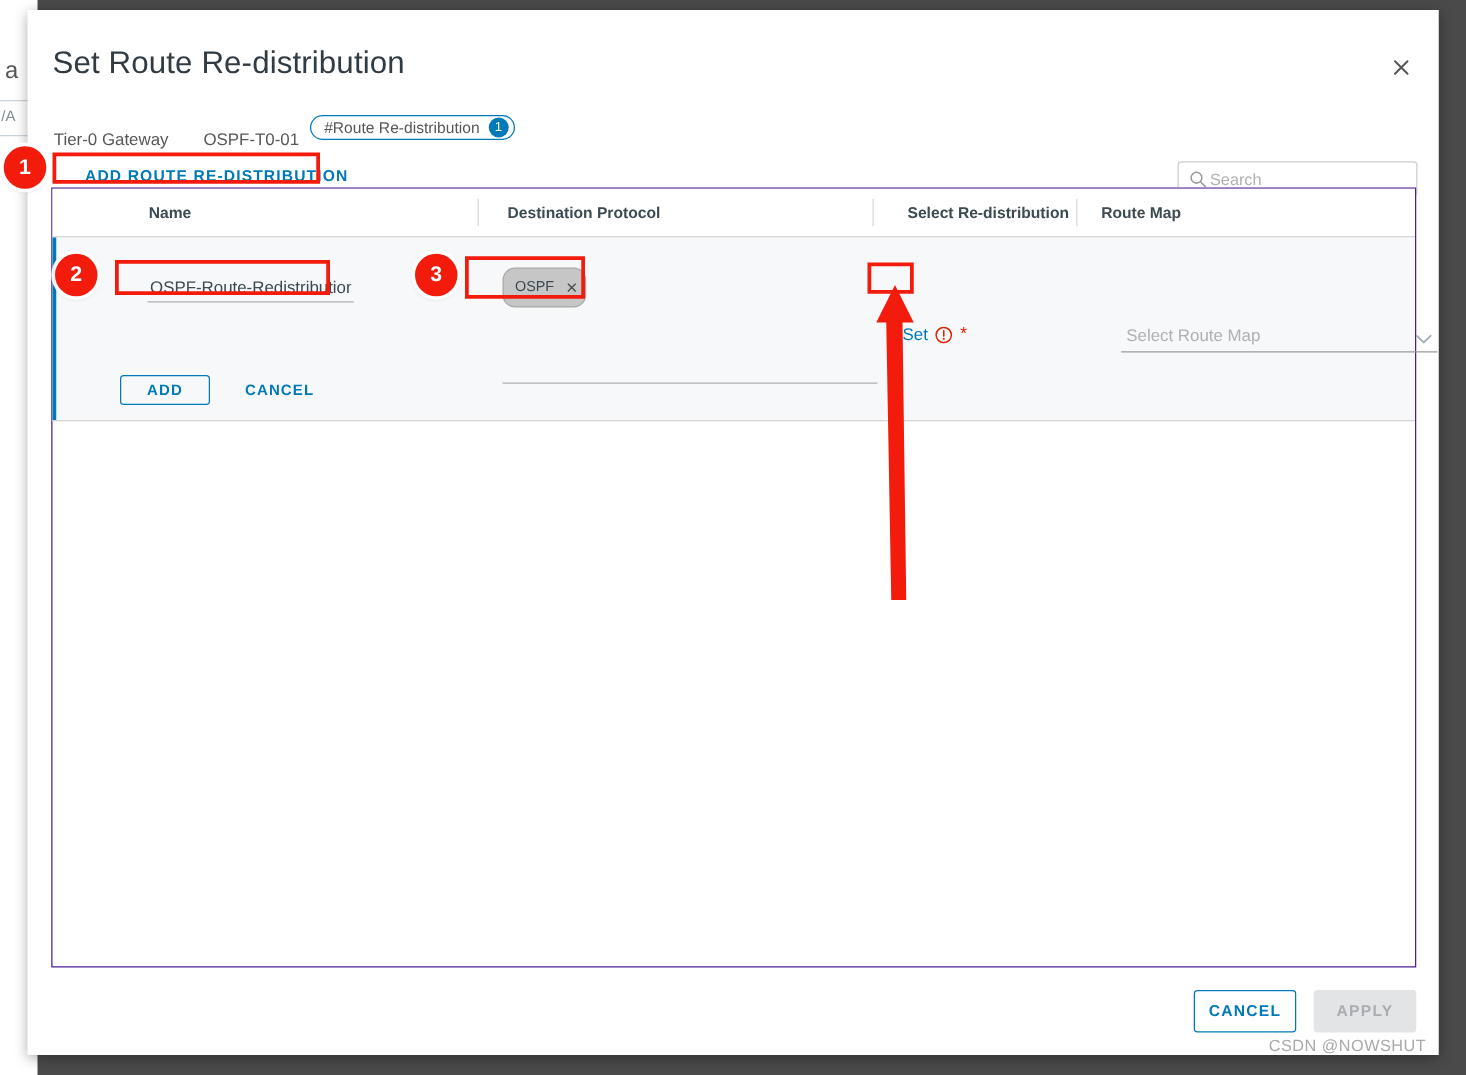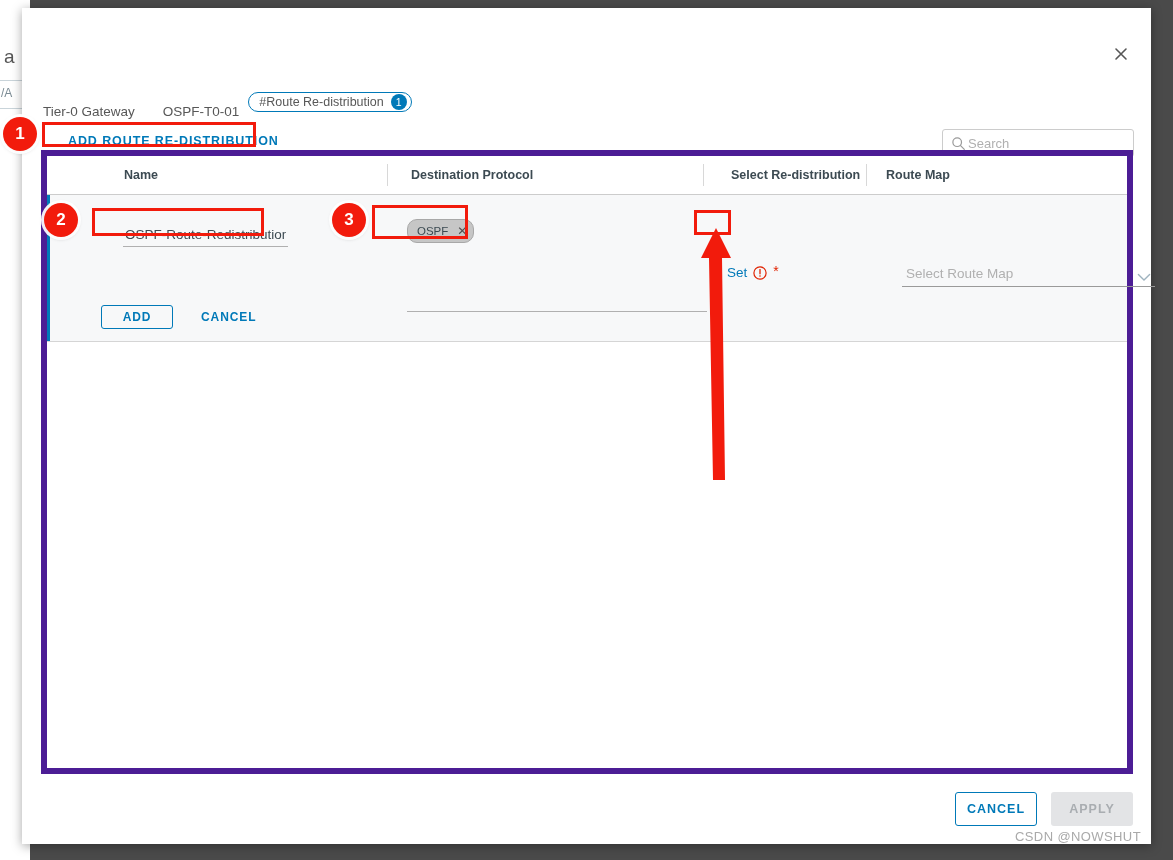--- a/index.html
+++ b/index.html
@@ -143,21 +143,21 @@
     background: transparent;
   }
   #search-box input::placeholder { color: #b0b0b0; }
 
   
   #table {
     position: absolute;
     left: 19px; top: 142px;
     width: 1092px;
     height: 624px;
-    border: 6px solid #4c1d95;
+    border: 1px solid #4c1d95;
     box-sizing: border-box;
     background: #fff;
   }
   #thead {
     position: relative;
     height: 38px;
     border-bottom: 1px solid #cccccc;
     background: #fff;
   }
   #thead .th {
@@ -209,21 +209,21 @@
   }
   #proto-underline {
     position: absolute;
     left: 360px; top: 116px;
     width: 300px; height: 1px;
     background: #b0b0b0;
   }
   .chip {
     display: inline-flex;
     align-items: center;
-    height: 24px;
+    height: 32px;
     padding: 0 6px 0 9px;
     border-radius: 10px;
     background: #c6c6c6;
     border: 1px solid #a8a8a8;
     font-size: 11.5px;
     color: #3c4a52;
     box-sizing: border-box;
   }
   .chip .chipx {
     margin-left: 9px;
@@ -392,20 +392,21 @@
 
 <div id="bg-strip">
   <div class="bg-letter">a</div>
   <div class="bg-rule r1"></div>
   <div class="bg-small">/A</div>
   <div class="bg-rule r2"></div>
 </div>
 
 <div id="dialog">
 
+  <div id="dialog-title">Set Route Re-distribution</div>
 
   <div id="close-btn">
     <svg viewBox="0 0 28 28" width="28" height="28" aria-hidden="true">
       <path d="M9 9 L19 19 M19 9 L9 19" stroke="#565656" stroke-width="1.6" fill="none" stroke-linecap="round"></path>
     </svg>
   </div>
 
   <div id="crumbs">
     <span class="crumb c1">Tier-0 Gateway</span>
     <span class="crumb c2">OSPF-T0-01</span>

